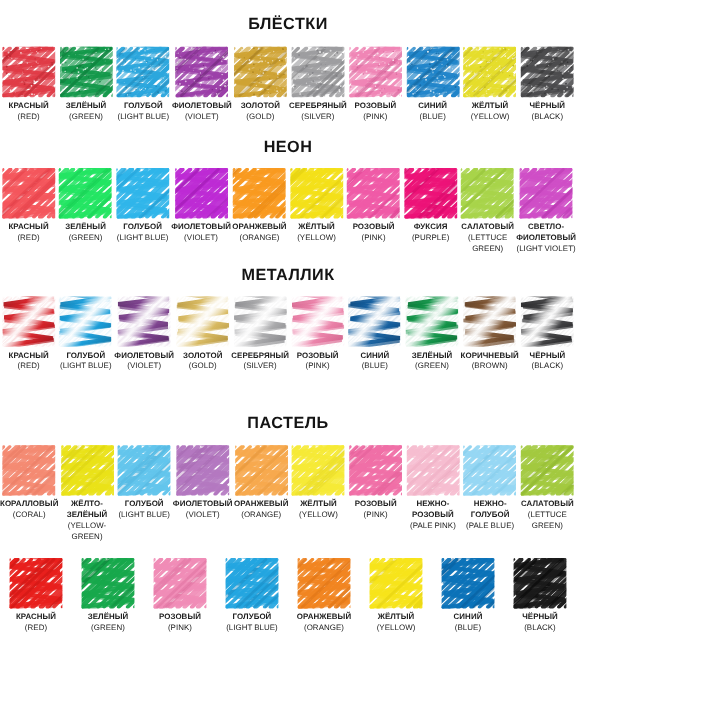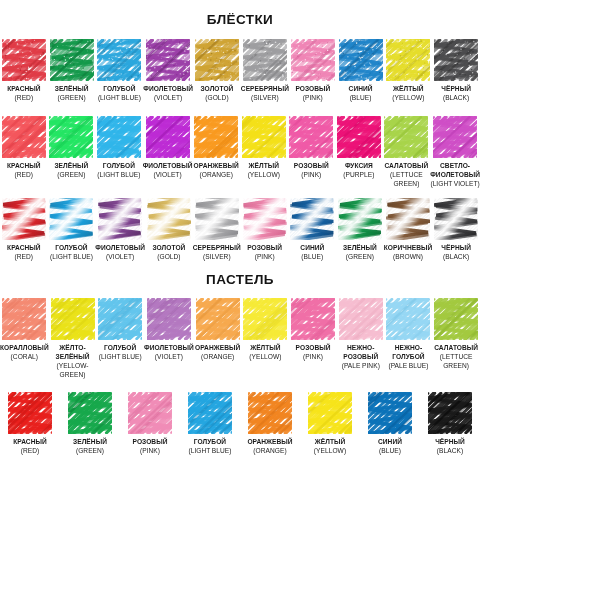--- a/index.html
+++ b/index.html
@@ -74,21 +74,21 @@
   }
 
   
   #sec-0 { padding-top: 13px; }
   #sec-0 .section-title { margin-bottom: 12px; }
   #sec-1 { padding-top: 14px; }
   #sec-1 .section-title { margin-bottom: 11px; }
   #sec-2 { padding-top: 10px; }
   #sec-2 .section-title { margin-bottom: 11px; }
   #sec-3 { padding-top: 12px; }
-  #sec-3 .section-title { margin-bottom: 11px; }
+  #sec-3 .section-title { margin-bottom: 11px; margin-top: 24px; }
   #sec-4 { padding-top: 13px; }
   #sec-4 .section-title { margin-bottom: 11px; }
 
   .row-10 .swatch-cell { width: 60px; }
   .row-8  .swatch-cell { width: 60px; }
 </style>
 </head>
 <body>
 
 <div id="sheet">
@@ -1061,20 +1061,21 @@
             </g>
           </svg>
           <div class="swatch-label">
             <span class="label-ru">ЧЁРНЫЙ</span>
             <span class="label-en">(BLACK)</span>
           </div>
         </div>
       </div>
     </div>
     <div class="section" id="sec-1">
+      <div class="section-title">НЕОН</div>
       <div class="swatch-row row-10">
         <div class="swatch-cell">
           <svg width="44" height="42" viewBox="0 0 44 42" class="scribble">
             <defs>
               <clipPath id="c21">
                 <rect x="0" y="0" width="44" height="42" rx="1"></rect>
               </clipPath>
             </defs>
             <g stroke-linecap="round" fill="none" clip-path="url(#c21)">
               <path d="M-42.00,40.80 Q-21.20,20.35 -0.08,1.20" stroke="#f4565c" stroke-width="3.34" opacity="0.94"></path>
@@ -1435,20 +1436,21 @@
             </g>
           </svg>
           <div class="swatch-label">
             <span class="label-ru">СВЕТЛО-ФИОЛЕТОВЫЙ</span>
             <span class="label-en">(LIGHT VIOLET)</span>
           </div>
         </div>
       </div>
     </div>
     <div class="section" id="sec-2">
+      <div class="section-title">МЕТАЛЛИК</div>
       <div class="swatch-row row-10">
         <div class="swatch-cell">
           <svg width="44" height="42" viewBox="0 0 44 42" class="scribble">
             <defs>
               <linearGradient id="g31" x1="0" y1="0" x2="1" y2="1">
                 <stop offset="0" stop-color="#9b1219"></stop>
                 <stop offset="0.32" stop-color="#d41f26"></stop>
                 <stop offset="0.5" stop-color="#ffffff" stop-opacity="0.55"></stop>
                 <stop offset="0.68" stop-color="#d41f26"></stop>
                 <stop offset="1" stop-color="#9b1219"></stop>

